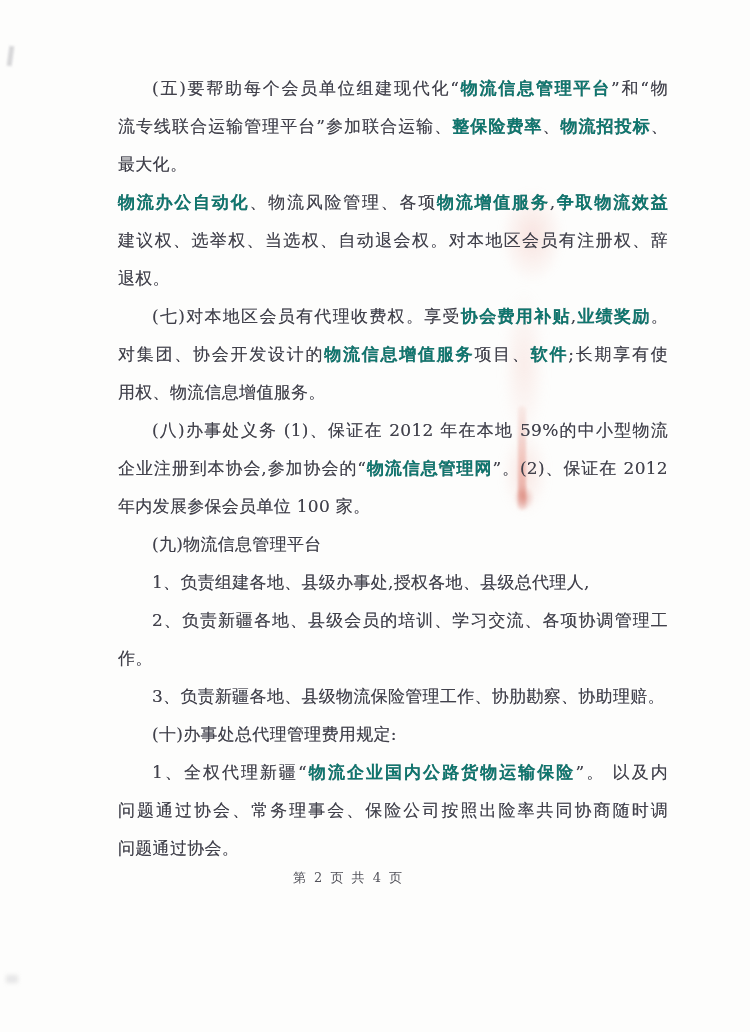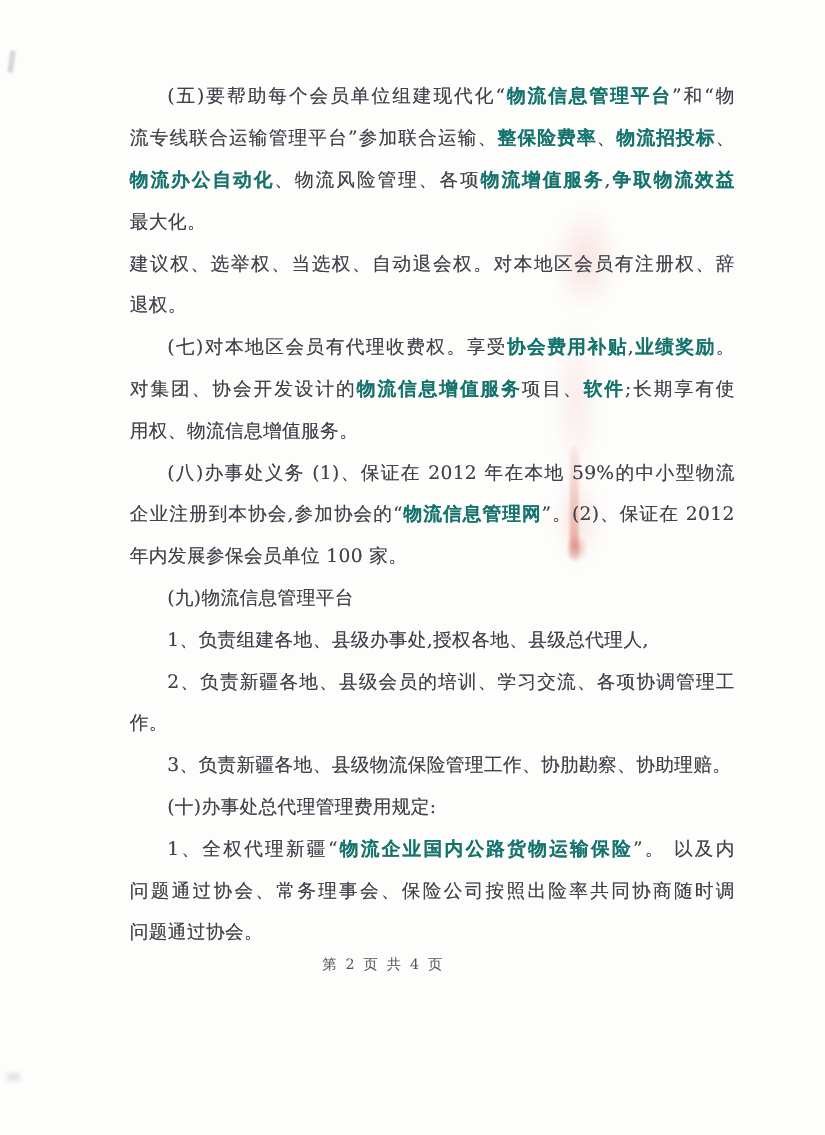--- a/index.html
+++ b/index.html
@@ -106,22 +106,22 @@
   <div class="artifact artifact-haze-mid"></div>
   <div class="artifact artifact-pink-streak"></div>
   <div class="artifact artifact-blob-lower"></div>
   <div class="artifact artifact-hot-spot"></div>
   <div class="artifact artifact-gray-dash"></div>
   <div class="artifact artifact-gray-dot"></div>
 
   <main class="doc-body">
       <div class="line first">(五)要帮助每个会员单位组建现代化“<b>物流信息管理平台</b>”和“物</div>
       <div class="line">流专线联合运输管理平台”参加联合运输、<b>整保险费率</b>、<b>物流招投标</b>、</div>
+      <div class="line end">最大化。</div>
       <div class="line"><b>物流办公自动化</b>、物流风险管理、各项<b>物流增值服务</b>,<b>争取物流效益</b></div>
-      <div class="line end">最大化。</div>
       <div class="line">建议权、选举权、当选权、自动退会权。对本地区会员有注册权、辞</div>
       <div class="line end">退权。</div>
       <div class="line first">(七)对本地区会员有代理收费权。享受<b>协会费用补贴</b>,<b>业绩奖励</b>。</div>
       <div class="line">对集团、协会开发设计的<b>物流信息增值服务</b>项目、<b>软件</b>;长期享有使</div>
       <div class="line end">用权、物流信息增值服务。</div>
       <div class="line first">(八)办事处义务 (1)、保证在 2012 年在本地 59%的中小型物流</div>
       <div class="line">企业注册到本协会,参加协会的“<b>物流信息管理网</b>”。(2)、保证在 2012</div>
       <div class="line end">年内发展参保会员单位 100 家。</div>
       <div class="line first end">(九)物流信息管理平台</div>
       <div class="line first end">1、负责组建各地、县级办事处,授权各地、县级总代理人,</div>

